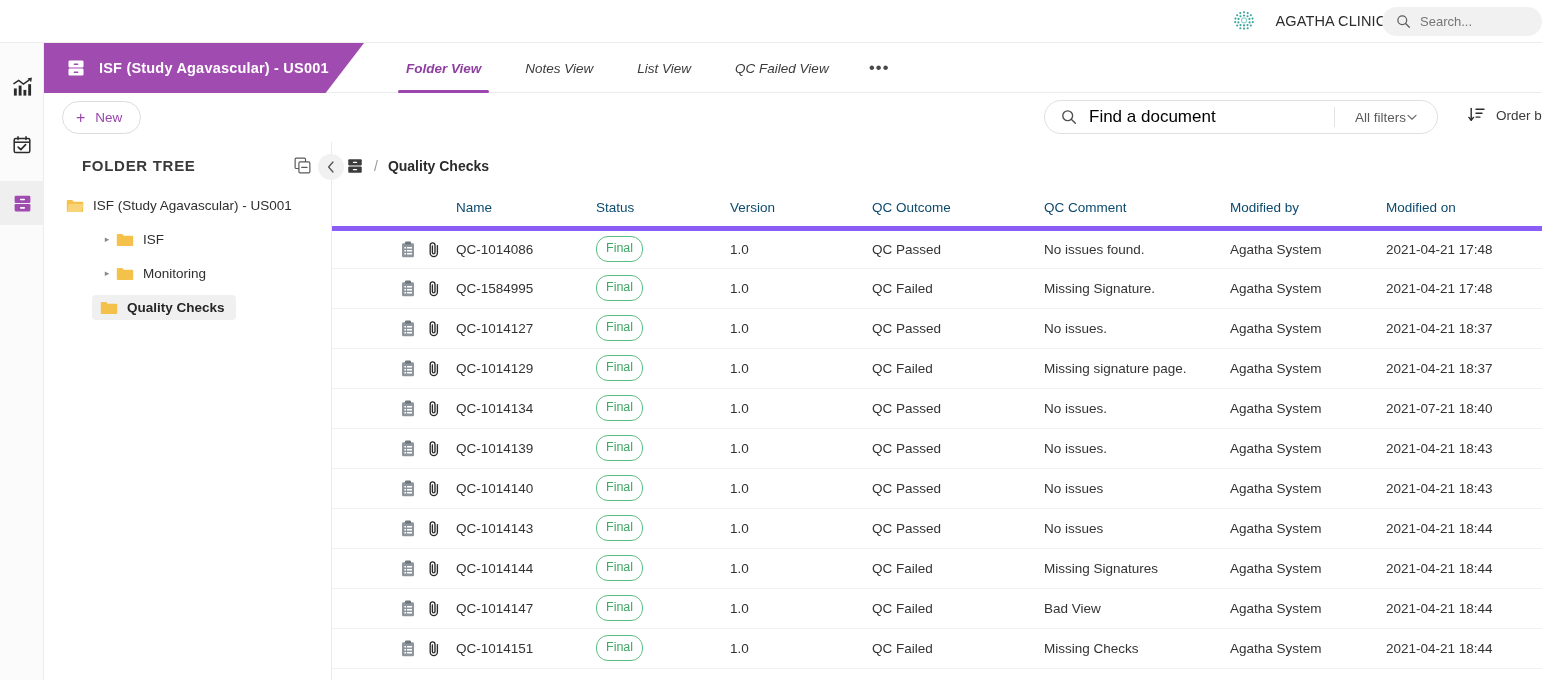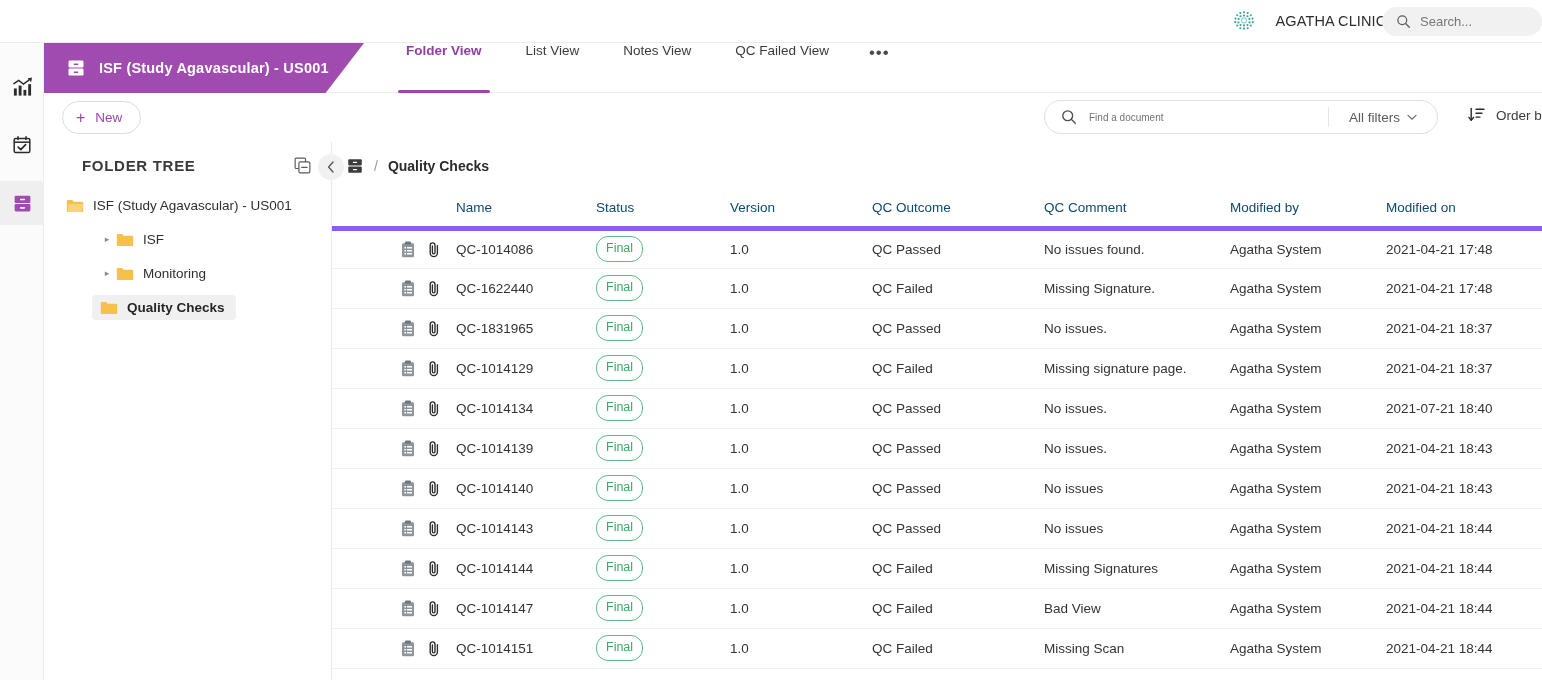--- a/index.html
+++ b/index.html
@@ -65,25 +65,26 @@
     clip-path: polygon(0 0, 100% 0, 88% 100%, 0 100%);
   }
   .study-banner .label {
     font-size: 14.5px; font-weight: bold; color: #ffffff; letter-spacing: .2px;
   }
   .tabs {
     position: absolute; left: 340px; top: 0; height: 50px;
     display: flex; align-items: stretch;
   }
   .tab {
-    display: flex; align-items: flex-start;
+    display: flex; align-items: center;
     padding: 0 22px;
     font-size: 13.5px; color: #3b3b3b;
     position: relative;
     cursor: pointer;
+    font-style: italic;
   }
   .tab.active { color: #8e3fa0; font-weight: bold; }
   .tab.active:after {
     content: ""; position: absolute; left: 14px; right: 14px; bottom: 0;
     height: 3px; background: #9b46ad; border-radius: 2px;
   }
   .tab.dots { font-size: 17px; color: #4a4a4a; letter-spacing: 1px; padding: 0 18px; }
 
   
   .actionrow {
@@ -100,24 +101,24 @@
   }
   .new-btn .plus { font-size: 16px; color: #9b46ad; line-height: 1; }
 
   .find-wrap {
     position: absolute; left: 1000px; top: 7px;
     width: 394px; height: 34px;
     border: 1px solid #e0e0e0; border-radius: 18px; background: #fff;
     display: flex; align-items: center;
   }
   .find-wrap .mg { margin-left: 16px; }
-  .find-ph { font-size: 10px; color: #737373; margin-left: 12px; flex: 1; }
+  .find-ph { font-size: 17px; color: #000000; margin-left: 12px; flex: 1; }
   .filters-div { width: 1px; height: 20px; background: #e4e4e4; }
   .all-filters {
-    display: flex; align-items: center; gap: 7px;
+    display: flex; align-items: center; gap: 1px;
     font-size: 13.5px; color: #5a5a5a;
     padding: 0 20px; cursor: pointer;
   }
   .order-by {
     position: absolute; left: 1424px; top: 14px;
     display: flex; align-items: center; gap: 11px;
     font-size: 13.5px; color: #3b3b3b; white-space: nowrap; cursor: pointer;
   }
 
   
@@ -300,24 +301,24 @@
       </svg>
     </span>
     <span class="label">ISF (Study Agavascular) - US001</span>
   </div>
 
   <div class="tabs">
     <div class="tab active">
         <span>Folder View</span>
       </div>
     <div class="tab">
-        <span>List View</span>
+        <span>Notes View</span>
       </div>
     <div class="tab">
-        <span>Notes View</span>
+        <span>List View</span>
       </div>
     <div class="tab">
         <span>QC Failed View</span>
       </div>
     <div class="tab dots">
         <span>•••</span>
       </div>
   </div>
 </div>
 
@@ -504,21 +505,21 @@
                   <rect x="7" y="12" width="5" height="1.5" fill="#ffffff"></rect>
                 </svg>
               </span>
               <span>
                 <svg width="14" height="17" viewBox="0 0 14 17">
                   <path d="M10.4 4.6 V12 a3.6 3.6 0 0 1 -7.2 0 V4.2 a2.4 2.4 0 0 1 4.8 0 V11.6 a1.3 1.3 0 0 1 -2.6 0 V5" fill="none" stroke="#2b2b2b" stroke-width="1.35" stroke-linecap="round"></path>
                 </svg>
               </span>
             </span>
           </td>
-          <td>QC-1622440</td>
+          <td>QC-1584995</td>
           <td><span class="badge">Final</span></td>
           <td>1.0</td>
           <td>QC Failed</td>
           <td>Missing Signature.</td>
           <td>Agatha System</td>
           <td>2021-04-21 17:48</td>
         </tr>
         <tr>
           <td class="c-icons">
             <span class="icon-cell">
@@ -534,21 +535,21 @@
                   <rect x="7" y="12" width="5" height="1.5" fill="#ffffff"></rect>
                 </svg>
               </span>
               <span>
                 <svg width="14" height="17" viewBox="0 0 14 17">
                   <path d="M10.4 4.6 V12 a3.6 3.6 0 0 1 -7.2 0 V4.2 a2.4 2.4 0 0 1 4.8 0 V11.6 a1.3 1.3 0 0 1 -2.6 0 V5" fill="none" stroke="#2b2b2b" stroke-width="1.35" stroke-linecap="round"></path>
                 </svg>
               </span>
             </span>
           </td>
-          <td>QC-1831965</td>
+          <td>QC-1014127</td>
           <td><span class="badge">Final</span></td>
           <td>1.0</td>
           <td>QC Passed</td>
           <td>No issues.</td>
           <td>Agatha System</td>
           <td>2021-04-21 18:37</td>
         </tr>
         <tr>
           <td class="c-icons">
             <span class="icon-cell">
@@ -778,19 +779,19 @@
                 <svg width="14" height="17" viewBox="0 0 14 17">
                   <path d="M10.4 4.6 V12 a3.6 3.6 0 0 1 -7.2 0 V4.2 a2.4 2.4 0 0 1 4.8 0 V11.6 a1.3 1.3 0 0 1 -2.6 0 V5" fill="none" stroke="#2b2b2b" stroke-width="1.35" stroke-linecap="round"></path>
                 </svg>
               </span>
             </span>
           </td>
           <td>QC-1014151</td>
           <td><span class="badge">Final</span></td>
           <td>1.0</td>
           <td>QC Failed</td>
-          <td>Missing Scan</td>
+          <td>Missing Checks</td>
           <td>Agatha System</td>
           <td>2021-04-21 18:44</td>
         </tr>
       </tbody>
   </table>
 </div>
 
 </body></html>

